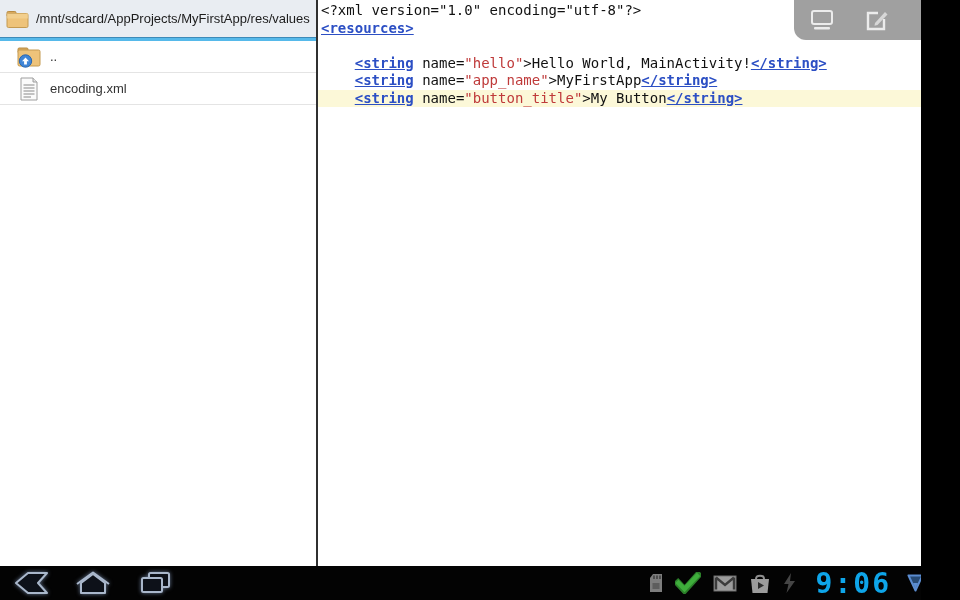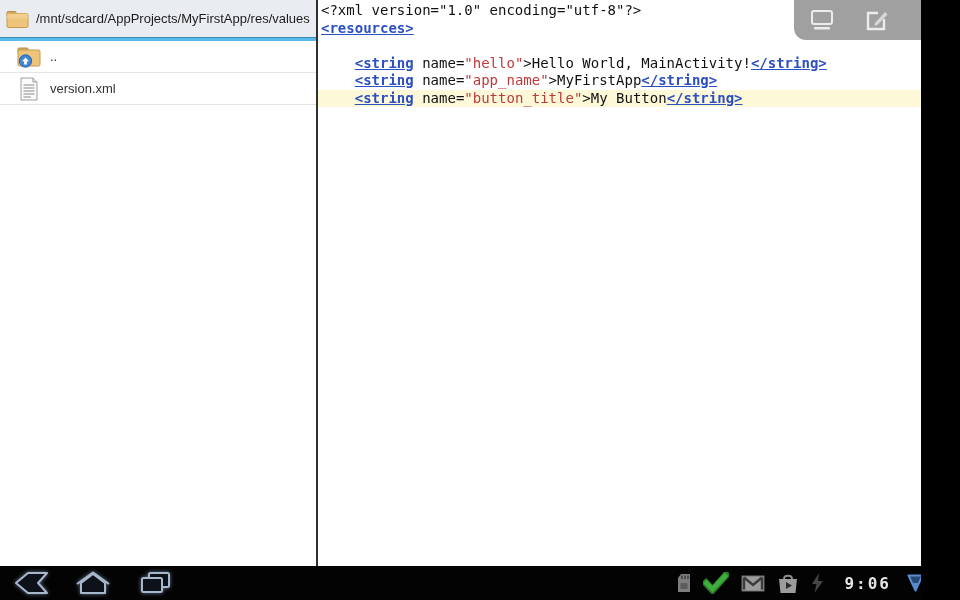--- a/index.html
+++ b/index.html
@@ -32,21 +32,21 @@
   
   .editor-toolbar { position:absolute; top:0; right:0; width:166px; height:40px; background:#a0a0a0; border-radius:0 0 0 12px; display:flex; align-items:center; justify-content:space-around; }
   .tb-btn { width:50px; height:36px; display:flex; align-items:center; justify-content:center; cursor:pointer; }
 
   
   .system-bar { position:absolute; left:0; bottom:0; width:960px; height:34px; background:#030303; display:flex; align-items:center; }
   .nav-group { display:flex; align-items:center; gap:24px; padding-left:12px; }
   .nav-btn { width:38px; height:28px; display:flex; align-items:center; justify-content:center; cursor:pointer; }
   .nav-btn svg { filter:drop-shadow(0 0 2px rgba(150,175,215,.65)); }
   .status-group { margin-left:auto; display:flex; align-items:center; gap:12px; padding-right:10px; }
-  .clock { font-family:"DejaVu Sans Mono", monospace; font-weight:bold; font-size:16px; letter-spacing:2px; color:#e5e5e5; margin:0 4px 0 8px;text-align:right; }
+  .clock { font-family:"DejaVu Sans Mono", monospace; font-weight:bold; font-size:28px; letter-spacing:2px; color:#0ea5e9; margin:0 4px 0 8px;text-align:right; }
 </style>
 </head>
 <body>
 
 <div class="screen">
   <div class="app-area">
 
     <div class="left-panel">
       <div class="path-header">
         <svg width="23" height="20" viewBox="0 0 23 20">
@@ -78,21 +78,21 @@
               <path d="M15 1 L15 5 L19 5" fill="#e3e3e3" stroke="#9e9e9e" stroke-width="1"></path>
               <g stroke="#b5b5b5" stroke-width="1.6">
                 <line x1="5.5" y1="8" x2="16.5" y2="8"></line>
                 <line x1="5.5" y1="11" x2="16.5" y2="11"></line>
                 <line x1="5.5" y1="14" x2="16.5" y2="14"></line>
                 <line x1="5.5" y1="17" x2="16.5" y2="17"></line>
                 <line x1="5.5" y1="20" x2="13" y2="20"></line>
               </g>
             </svg>
           </span>
-          <span class="file-name">version.xml</span>
+          <span class="file-name">encoding.xml</span>
         </div>
 
       </div>
     </div>
 
     <div class="panel-divider"></div>
 
     <div class="right-panel">
       <div class="code-area" id="code-area">
           <div class="code-line"><span class="tok-p">&lt;?xml version="1.0" encoding="utf-8"?&gt;</span></div>

